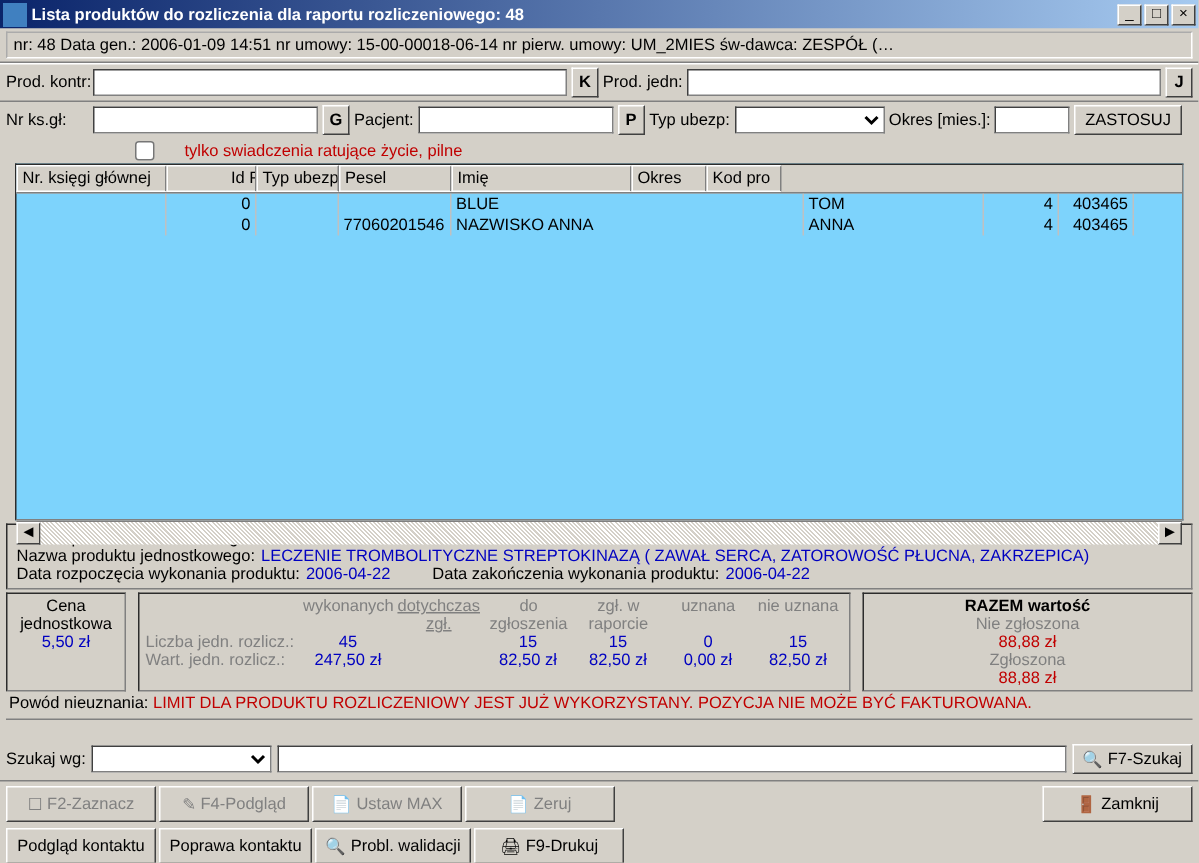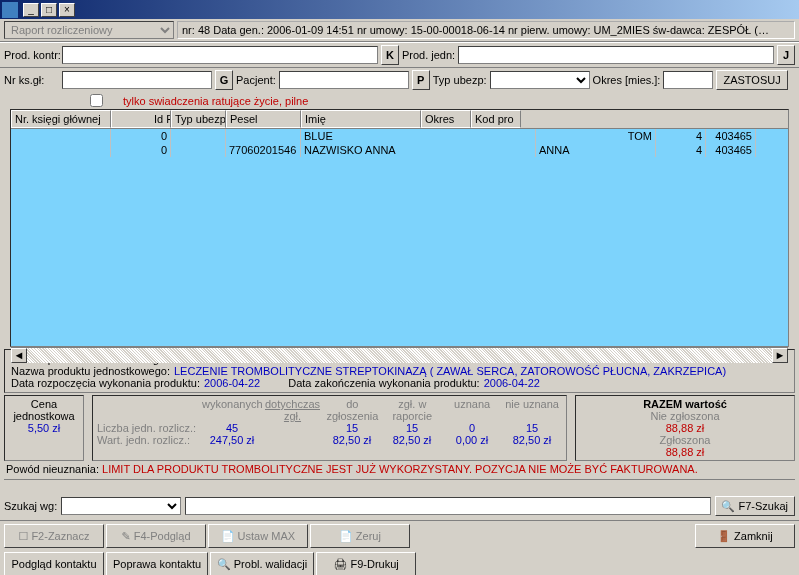--- a/index.html
+++ b/index.html
@@ -56,29 +56,27 @@
 .search-row input { flex: 1; }
 .bottom-buttons { border-top: 1px solid #808080; padding: 3px 4px; display: flex; flex-wrap: wrap; gap: 2px; }
 .bottom-buttons .btn { min-width: 100px; justify-content: center; height: 24px; }
 .bottom-buttons .spacer { flex: 1; }
 </style>
 </head>
 <body>
 
 <div class="titlebar">
   <div class="icon"></div>
+  <div class="title">Lista produktów do rozliczenia dla raportu rozliczeniowego: 48</div>
   <div class="winbtn">_</div>
   <div class="winbtn">□</div>
   <div class="winbtn">×</div>
 </div>
 
 <div class="toolbar-row">
-  <select class="disabled" style="width:170px">
-    <option>Raport rozliczeniowy</option>
-  </select>
   <div class="info-strip" style="flex:1; border:1px inset #fff;">nr:  48  Data gen.:  2006-01-09 14:51   nr umowy:  15-00-00018-06-14   nr pierw. umowy:  UM_2MIES   św-dawca:  ZESPÓŁ (…</div>
 </div>
 
 <div class="toolbar-row toolbar-row2">
   <span class="lbl" style="width:55px">Prod. kontr:</span>
   <input type="text" style="flex: 1 1 0%;" value="">
   <button class="btn small-btn">K</button>
   <span class="lbl">Prod. jedn:</span>
   <input type="text" style="flex: 1 1 0%;" value="">
   <button class="btn small-btn">J</button>
@@ -113,21 +111,21 @@
       <div class="col" style="width: 50px;">Okres</div>
       <div class="col" style="width: 50px;">Kod pro</div>
     </div>
   <div class="grid-body" id="grid-body">
       <div class="grid-row">
         <div class="cell" style="width: 100px; text-align: left;"></div>
         <div class="cell" style="width: 60px; text-align: right;">0</div>
         <div class="cell" style="width: 55px; text-align: left;"></div>
         <div class="cell" style="width: 75px; text-align: left;"></div>
         <div class="cell" style="width: 235px; text-align: left;">BLUE</div>
-        <div class="cell" style="width: 120px; text-align: right;">TOM</div>
+        <div class="cell" style="width: 120px; text-align: left;">TOM</div>
         <div class="cell" style="width: 50px; text-align: right;">4</div>
         <div class="cell" style="width: 50px; text-align: right;">403465</div>
       </div>
       <div class="grid-row">
         <div class="cell" style="width: 100px; text-align: left;"></div>
         <div class="cell" style="width: 60px; text-align: right;">0</div>
         <div class="cell" style="width: 55px; text-align: left;"></div>
         <div class="cell" style="width: 75px; text-align: left;">77060201546</div>
         <div class="cell" style="width: 235px; text-align: left;">NAZWISKO ANNA</div>
         <div class="cell" style="width: 120px; text-align: left;">ANNA</div>
@@ -204,21 +202,21 @@
       <div class="col">
         <div class="l">Zgłoszona</div>
         <div class="v">88,88 zł</div>
       </div>
     </div>
   </div>
 </div>
 
 <div class="powod-row">
   <span>Powód nieuznania:</span>
-  <span class="val" style="color:#C00000">LIMIT DLA PRODUKTU TROMBOLITYCZNE JEST JUŻ WYKORZYSTANY. POZYCJA NIE MOŻE BYĆ FAKTUROWANA.</span>
+  <span class="val" style="color:#C00000">LIMIT DLA PRODUKTU ROZLICZENIOWY JEST JUŻ WYKORZYSTANY. POZYCJA NIE MOŻE BYĆ FAKTUROWANA.</span>
 </div>
 
 <div class="search-row">
   <span>Szukaj wg:</span>
   <select><option></option></select>
   <input type="text" value="" style="">
   <button class="btn">
     <span>🔍</span>
     <span>F7-Szukaj</span>
   </button>

